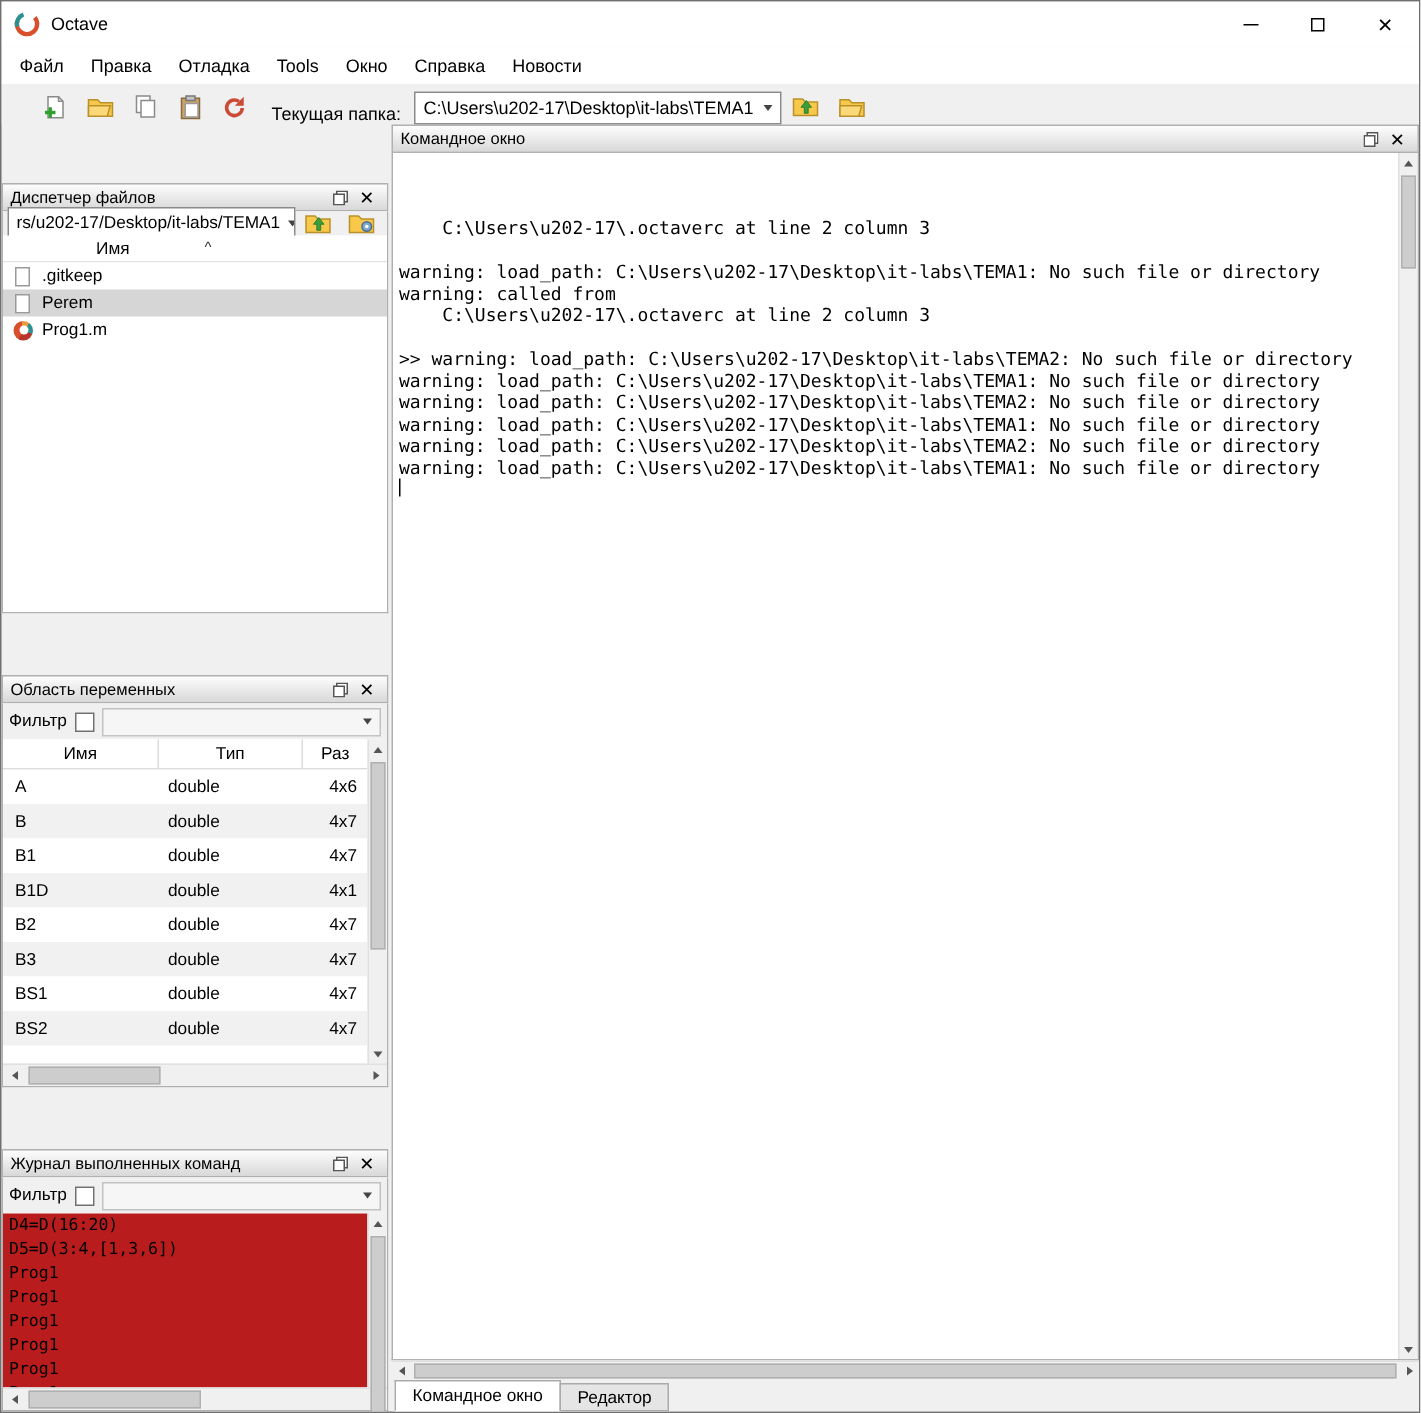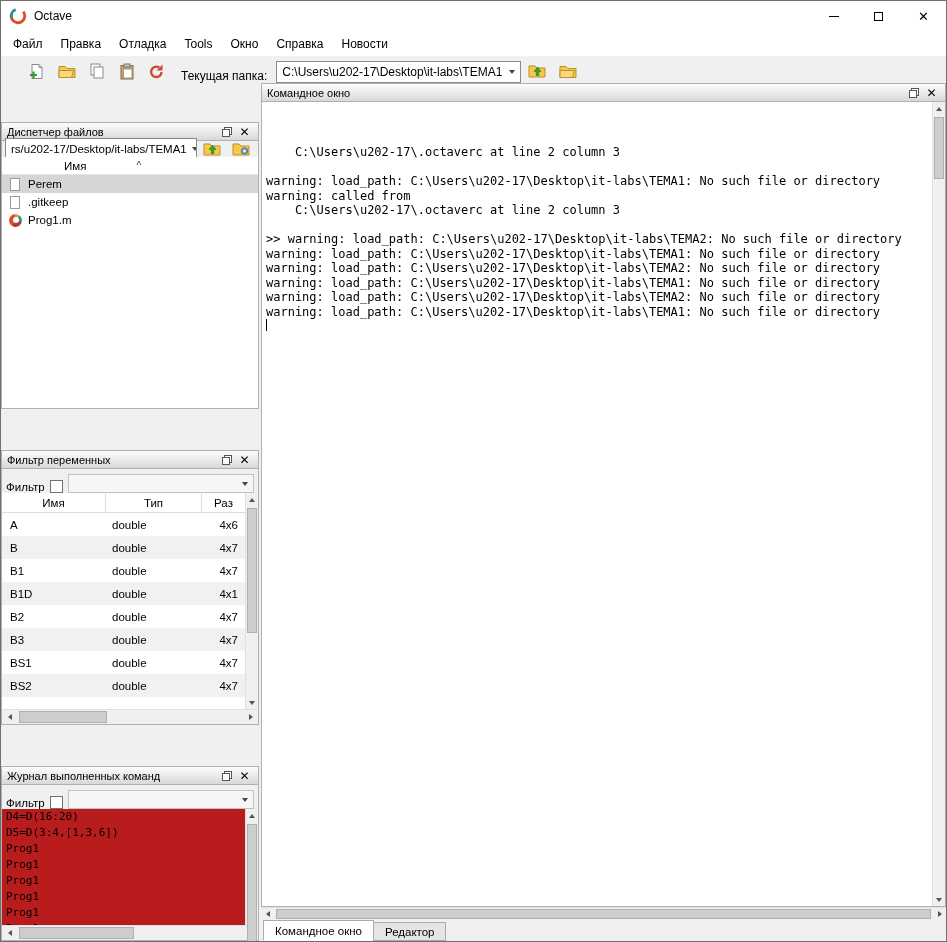--- a/index.html
+++ b/index.html
@@ -71,21 +71,21 @@
   .fb-header .sort-caret { margin-left: 50px; font-size: 10px; color: #333; }
   .fb-list { flex: 1; background: #fff; overflow: hidden; }
   .fb-row { height: 18px; display: flex; align-items: center; padding-left: 7px; gap: 6px; font-size: 11.5px; }
   .fb-row.selected { background: #d6d6d6; }
   .fi { flex: 0 0 auto; position: relative; }
   .fi.icon-file { width: 10px; height: 13px; background: #fff; border: 1px solid #9a9a9a; margin: 0 2px 0 1px; }
   .fi.icon-octave { width: 13px; height: 13px; border-radius: 50%; background: conic-gradient(from 210deg, #d94f2b 0 140deg, #e89a3c 140deg 190deg, #2e8f8f 190deg 260deg, #b8372a 260deg 360deg); }
   .fi.icon-octave::after { content: ""; position: absolute; inset: 3.5px; background: #fff; border-radius: 50%; }
 
   
-  .filter-row { height: 24px; flex: 0 0 auto; background: #f0f0f0; display: flex; align-items: flex-end; padding: 0 4px; gap: 5px; font-size: 11.5px; }
+  .filter-row { height: 24px; flex: 0 0 auto; background: #f0f0f0; display: flex; align-items: center; padding: 0 4px; gap: 5px; font-size: 11.5px; }
   .checkbox { width: 13px; height: 13px; background: #fff; border: 1px solid #707070; flex: 0 0 auto; }
   .filter-combo { flex: 1; min-width: 0; height: 19px; background: #f6f6f6; border: 1px solid #c2c2c2; display: flex; align-items: center; }
   .filter-combo .combo-arrow-box { margin-left: auto; width: 16px; display: flex; align-items: center; justify-content: center; }
 
   
   .ws-main { flex: 1; min-height: 0; display: flex; }
   .ws-tablecol { flex: 1; min-width: 0; display: flex; flex-direction: column; background: #fff; }
   .ws-header { height: 20px; flex: 0 0 auto; display: flex; font-size: 11.5px; border-bottom: 1px solid #dcdcdc; background: #fff; }
   .ws-header span { display: flex; align-items: center; justify-content: center; border-right: 1px solid #dcdcdc; }
   .wsh-name { width: 104px; }
@@ -257,41 +257,41 @@
                   <circle cx="12.5" cy="10" r="1.2" fill="#fff"></circle>
                 </svg>
             </span>
           </div>
           <div class="fb-header">
             <span class="hdr-text">Имя</span>
             <span class="sort-caret">^</span>
           </div>
           <div class="fb-list">
 
+              <div class="fb-row">
+                <span class="fi icon-file"></span>
+                <span>.gitkeep</span>
+              </div>
+
               <div class="fb-row selected">
                 <span class="fi icon-file"></span>
                 <span>Perem</span>
-              </div>
-
-              <div class="fb-row">
-                <span class="fi icon-file"></span>
-                <span>.gitkeep</span>
               </div>
 
               <div class="fb-row">
                 <span class="fi icon-octave"></span>
                 <span>Prog1.m</span>
               </div>
             </div>
         </div>
       </div>
 
       <div class="panel ws-panel">
         <div class="dock-title">
-          <span>Фильтр переменных</span>
+          <span>Область переменных</span>
           <span class="d-spacer"></span>
           <span class="dock-btn">
             <svg width="10" height="10" viewBox="0 0 10 10">
                 <rect x="2.5" y="0.5" width="7" height="7" fill="#fff" stroke="#555"></rect>
                 <rect x="0.5" y="2.5" width="7" height="7" fill="#fff" stroke="#555"></rect>
               </svg>
           </span>
           <span class="dock-btn">
               <span class="dock-close">✕</span>
             </span>

